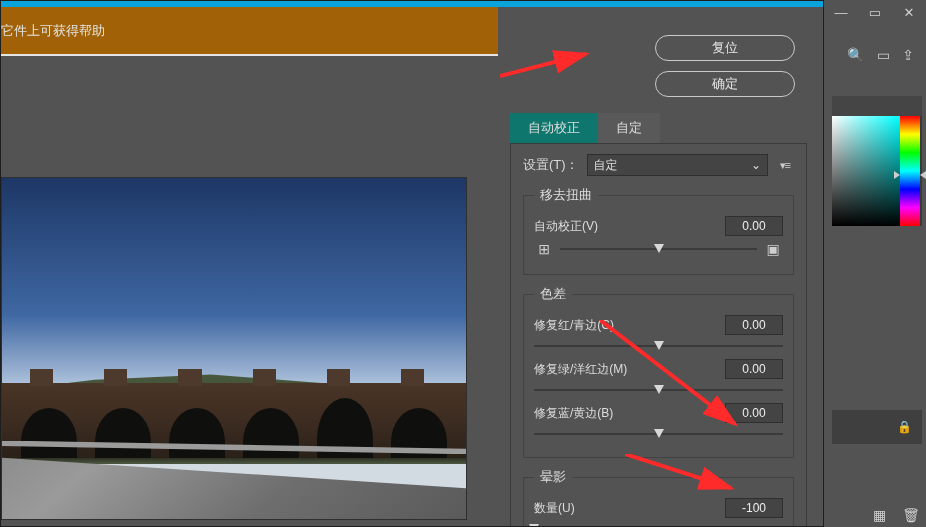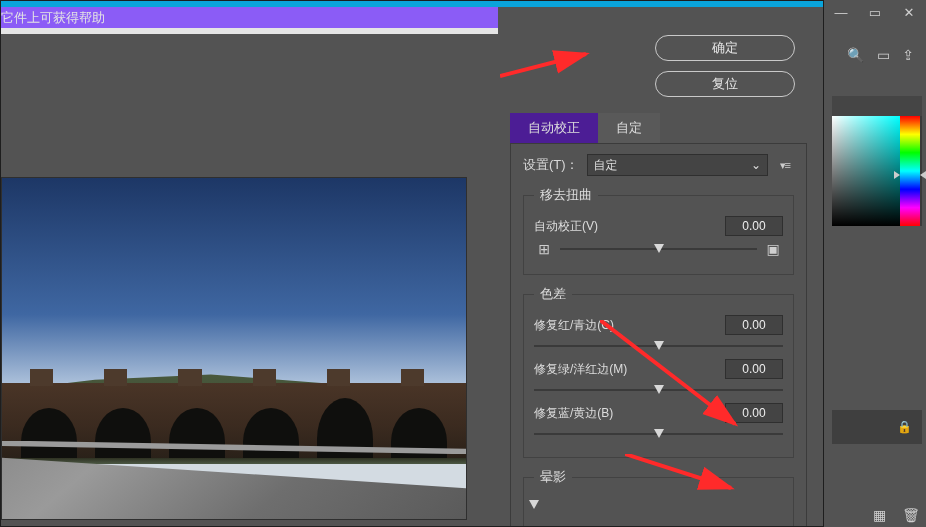--- a/index.html
+++ b/index.html
@@ -127,26 +127,26 @@
     display: flex;
     overflow: hidden;
   }
 
   .left-pane {
     flex: 1;
     position: relative;
     border-right: none;
   }
   .help-strip {
-    height: 27px;
-    background: #8b5cf6;
+    height: 49px;
+    background: #a16207;
     display: flex; align-items: center;
     padding-left: 0;
     font-size: 13px;
-    border-bottom: 6px solid #e5e5e5;
+    border-bottom: 2px solid #e5e5e5;
     color: #e4e4e4;
   }
 
   .preview-wrap {
     position: absolute;
     left: 0; top: 170px;
     width: 466px;
     height: 343px;
     border: 1px solid #2f2f2f;
     overflow: hidden;
@@ -238,21 +238,21 @@
     display: flex;
     height: 28px;
     align-items: flex-end;
     gap: 0;
     margin-top: 4px;
   }
   .tab {
     padding: 6px 18px;
     font-size: 13px;
     color: #ddd;
-    background: #4c1d95;
+    background: #0f766e;
     cursor: pointer;
   }
   .tab.active {
     background: #595959;
   }
   .tab-content {
     border: 1px solid #3b3b3b;
     background: #535353;
     padding: 10px 12px 14px;
   }
@@ -416,22 +416,22 @@
           </div>
           <div class="water"></div>
           <div class="ledge"></div>
           <div class="walkway"></div>
         </div>
       </div>
     </div>
 
     <div class="right-pane">
       <div class="btn-stack">
+        <div class="pill-btn">复位</div>
         <div class="pill-btn">确定</div>
-        <div class="pill-btn">复位</div>
       </div>
 
       <div class="tabs">
         <div class="tab">自动校正</div>
         <div class="tab active">自定</div>
       </div>
 
       <div class="tab-content">
 
         <div class="settings-row">
@@ -496,20 +496,25 @@
             <div class="slider">
               <div class="track"></div>
                 <div class="thumb" style="left:50%"></div>
             </div>
           </div>
         </fieldset>
 
         <fieldset class="group" style="margin-bottom:0">
           <legend>晕影</legend>
 
+          <div class="ctrl-row">
+            <span class="ctrl-label short">数量(U)</span>
+            <div style="flex:1"></div>
+            <input class="num-input wide" value="-100" style="">
+          </div>
           <div class="slider-row">
             <div class="slider">
               <div class="thumb" style="left:0%"></div>
             </div>
           </div>
 
         </fieldset>
 
       </div>
     </div>

